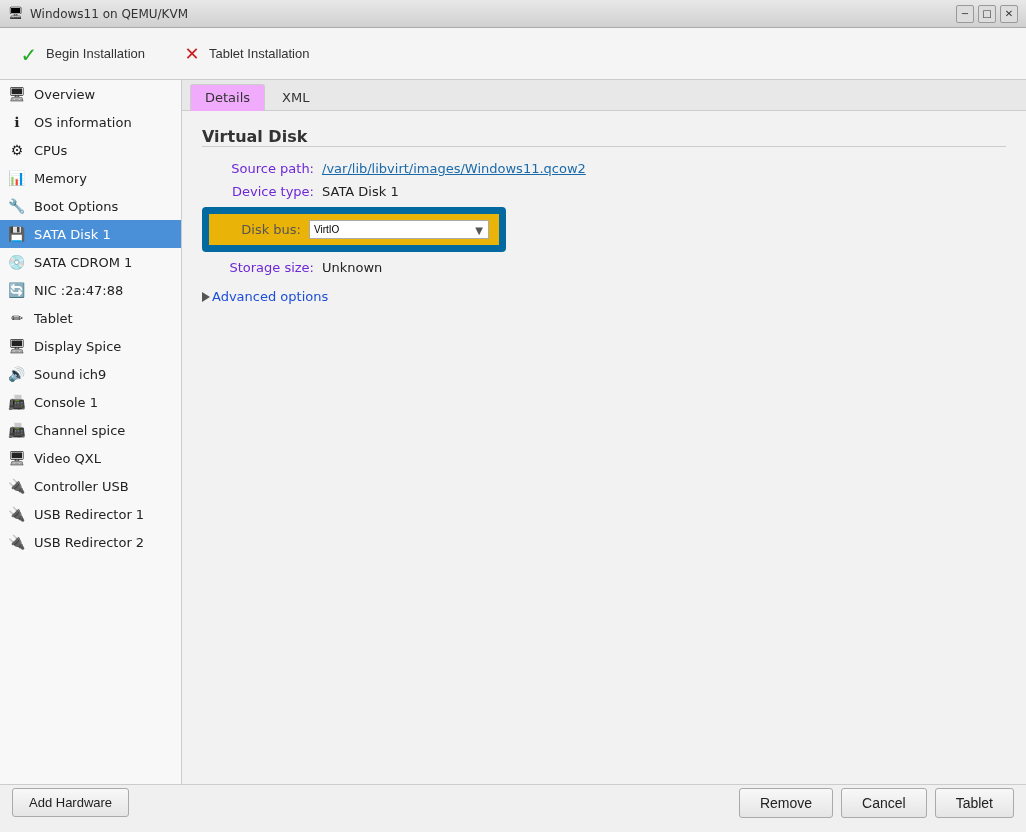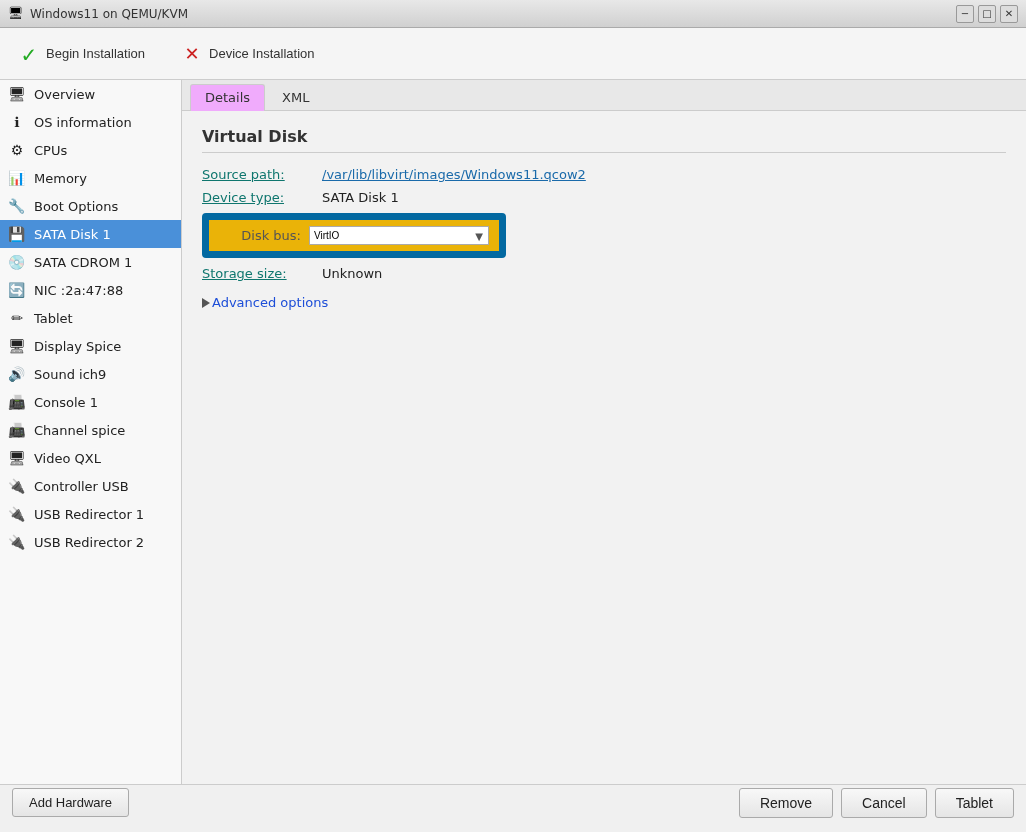--- a/index.html
+++ b/index.html
@@ -163,37 +163,36 @@
     
     .content-body {
       padding: 16px 20px;
     }
 
     .section-title {
       font-size: 16px;
       font-weight: bold;
       color: #333;
       margin-bottom: 14px;
-      padding-bottom: 6px;
+      padding-bottom: 0;
       border-bottom: 1px solid #ccc;
     }
 
     .info-row {
       display: flex;
       align-items: flex-start;
       margin-bottom: 8px;
       font-size: 13px;
     }
     .info-label {
-      color: #0f766e;
+      color: #6d28d9;
       width: 120px;
       flex-shrink: 0;
-      text-align: left;
+      text-align: right;
       padding-right: 8px;
-      text-decoration: underline;
     }
     .info-value {
       color: #222;
     }
     .info-value.link-style {
       color: #1a6aaa;
       text-decoration: underline;
     }
 
     
@@ -321,21 +320,21 @@
   </div>
 </div>
 
 <div class="toolbar">
   <button class="toolbar-btn">
     <span class="icon-check">✓</span>
     <span>Begin Installation</span>
   </button>
   <button class="toolbar-btn">
     <span class="icon-x-red">✕</span>
-    <span>Device Installation</span>
+    <span>Tablet Installation</span>
   </button>
 </div>
 
 <div class="main-layout">
 
   <div class="sidebar">
 
   <div class="sidebar-item">
         <span class="sidebar-item-icon">🖥</span>
         <span>Overview</span>

